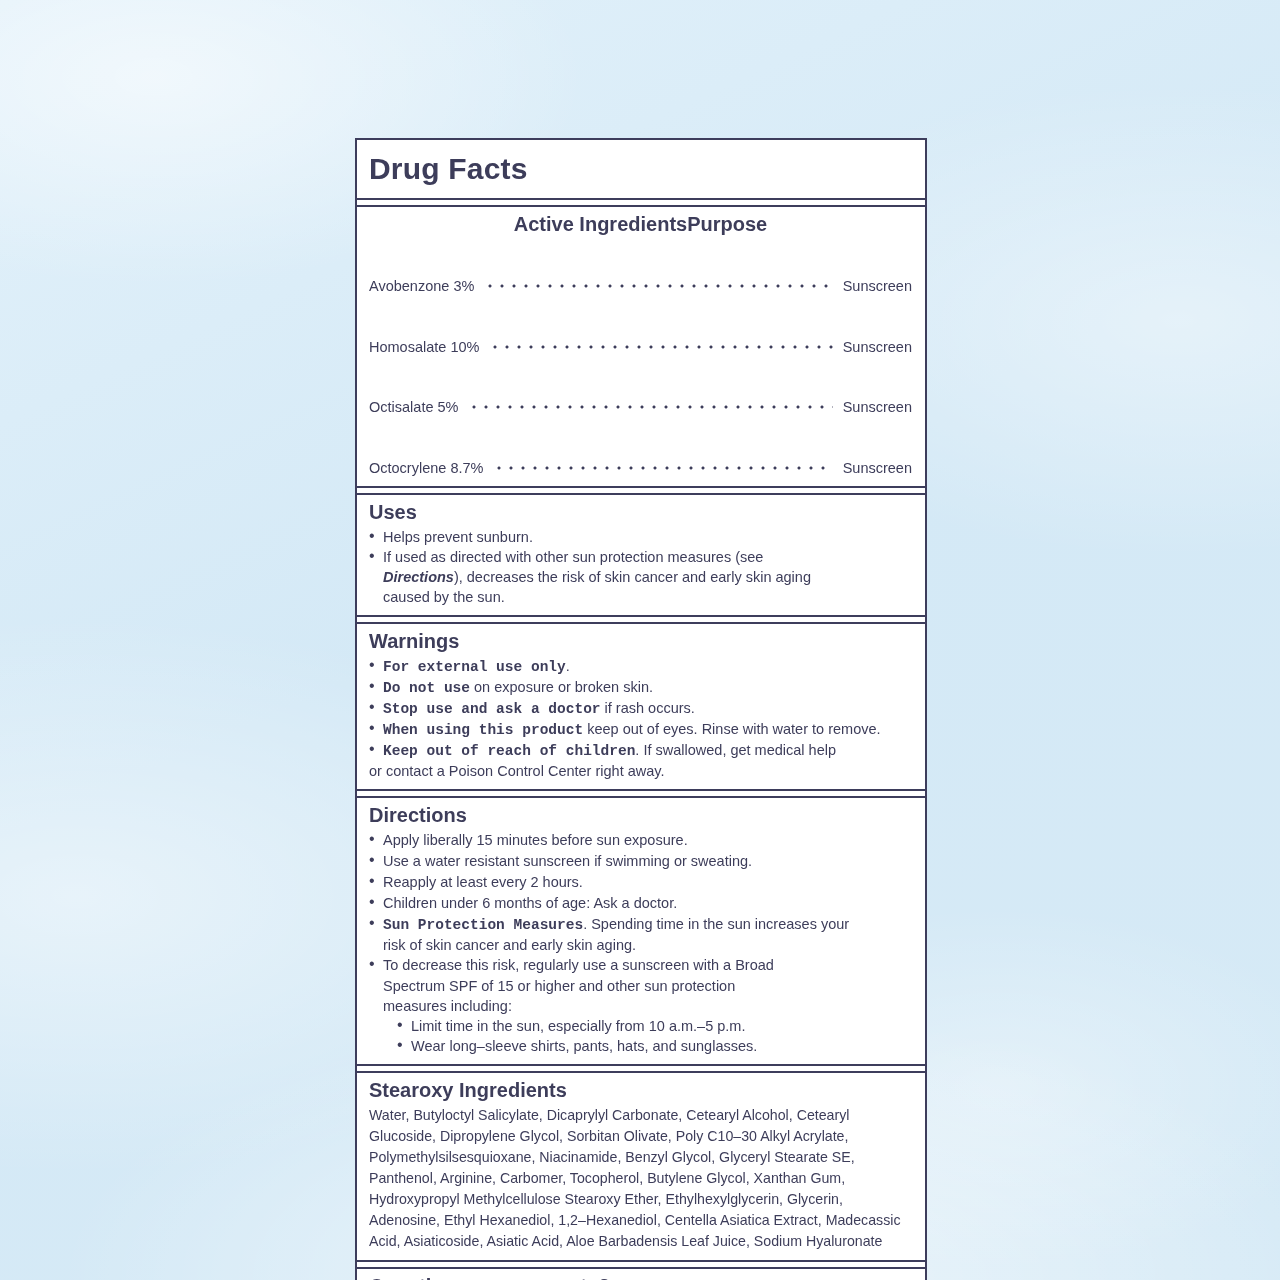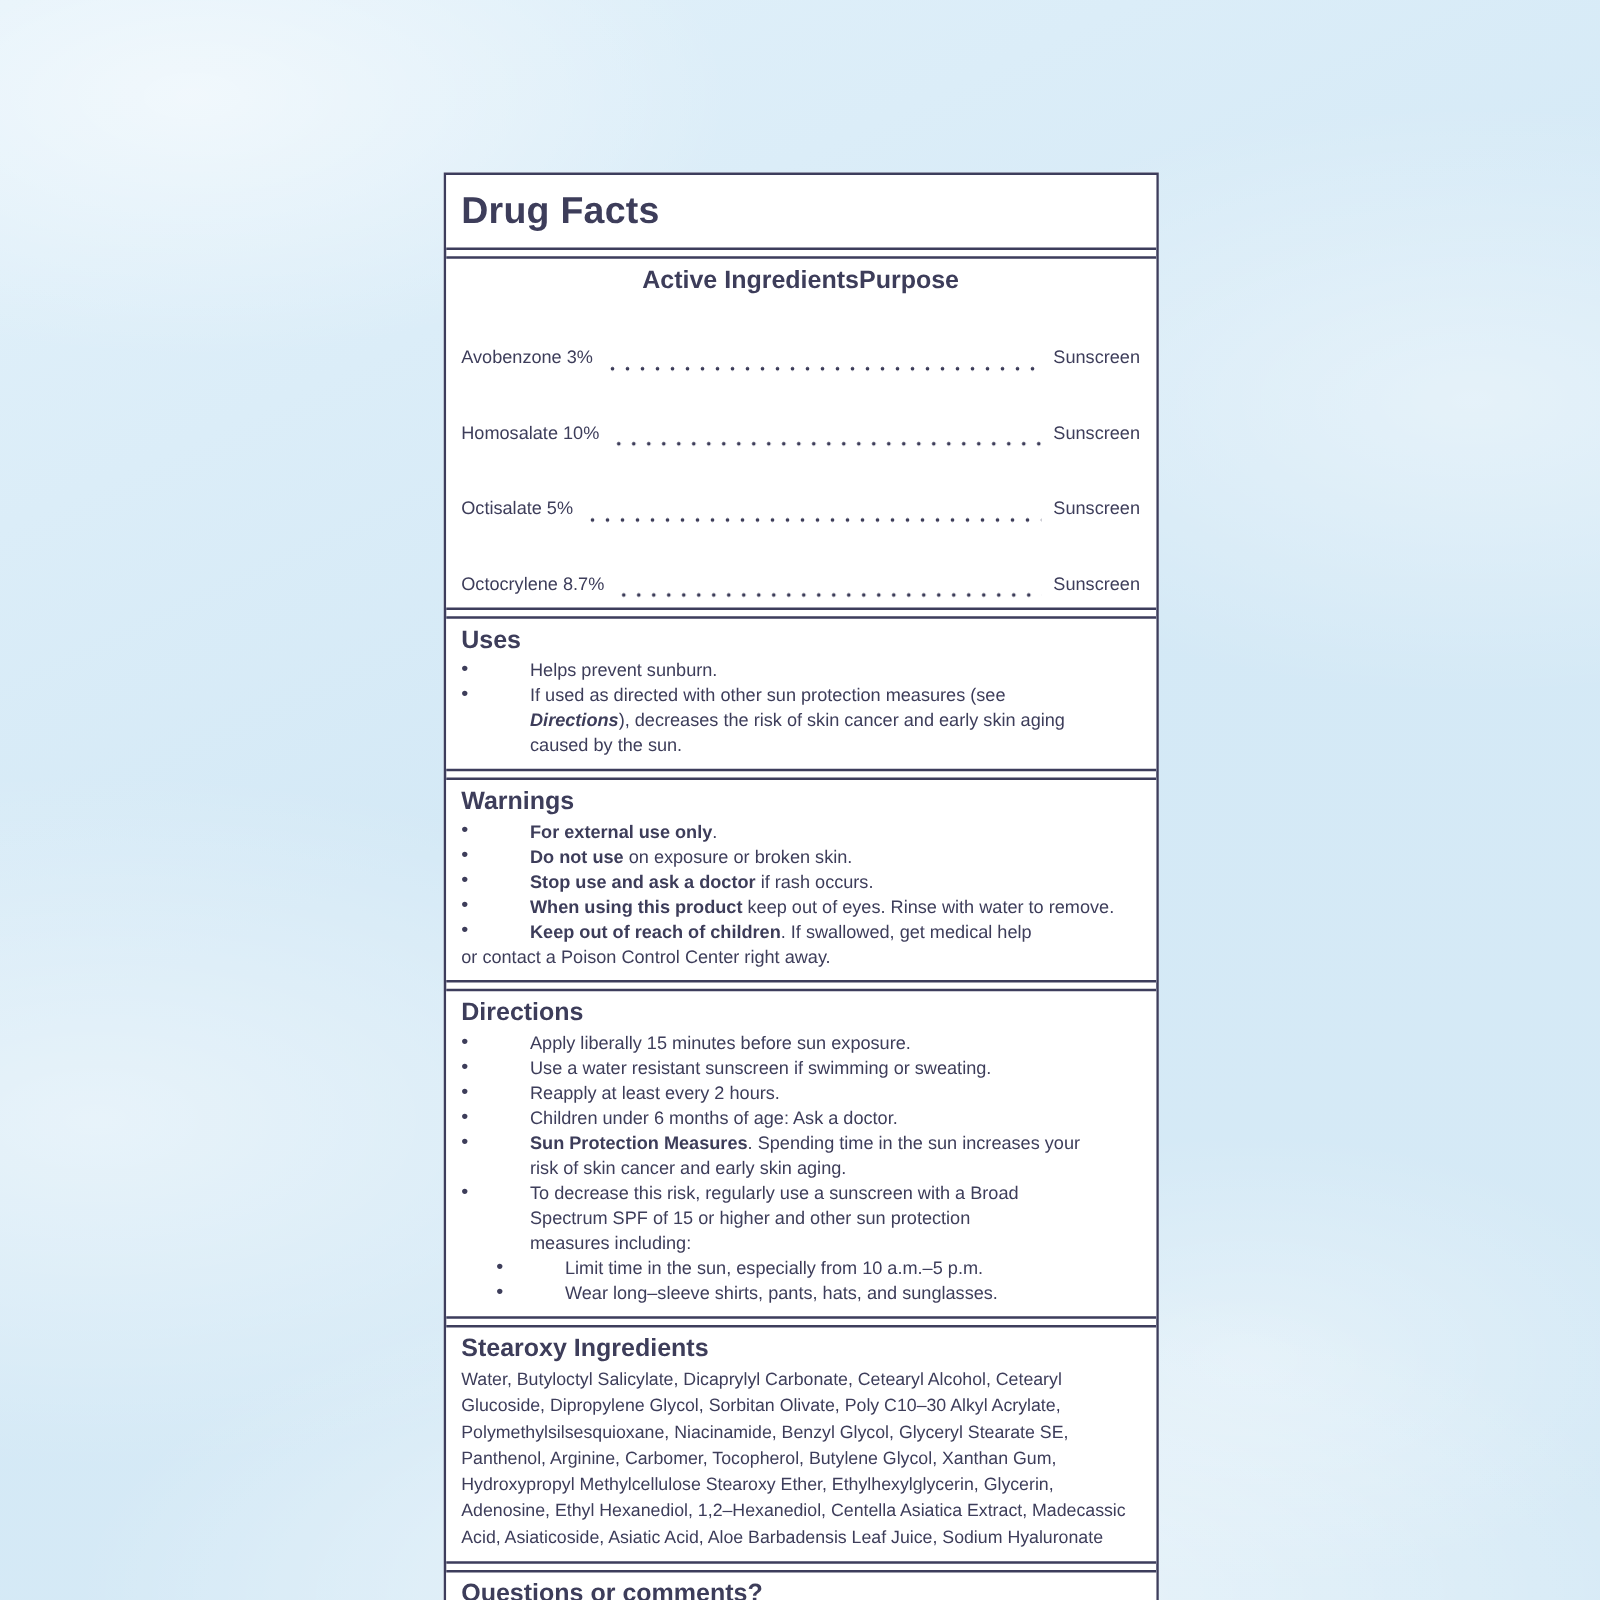--- a/index.html
+++ b/index.html
@@ -53,43 +53,43 @@
     align-items: baseline;
     margin-bottom: 3px;
   }
   .ai-header .heading { margin-bottom: 0; }
   .body-text, .btxt, .plainline, .para, .ai-row {
     font-size: 14.5px;
     line-height: 20px;
   }
   .ai-row {
     display: flex;
-    align-items: flex-end;
+    align-items: center;
     line-height: 20.5px;
     margin-top: 40px;
   }
   .ai-name { flex: none; }
   .ai-purpose { flex: none; }
   .dots {
     flex: 1;
     height: 4px;
     margin: 0 10px;
     background-image: radial-gradient(circle, #3d3d5a 1.4px, transparent 1.7px);
     background-size: 12px 4px;
     background-repeat: repeat-x;
     background-position: left center;
   }
   .bullet-row { display: flex; }
   .bullet {
     flex: none;
     width: 14px;
     text-align: left;
   }
-  .btxt { flex: 1; white-space: pre-wrap; margin-left: 41px; }
-  .bold { font-weight: 700; }
+  .btxt { flex: 1; white-space: pre-wrap; }
+  .bold { font-weight: 700; font-family: Liberation Mono, monospace; }
   .boldital { font-weight: 700; font-style: italic; }
   .sub { margin-left: 28px; }
   .para {
     font-size: 14.2px;
     line-height: 21px;
     white-space: pre-wrap;
   }
 </style>
 </head>
 <body>

